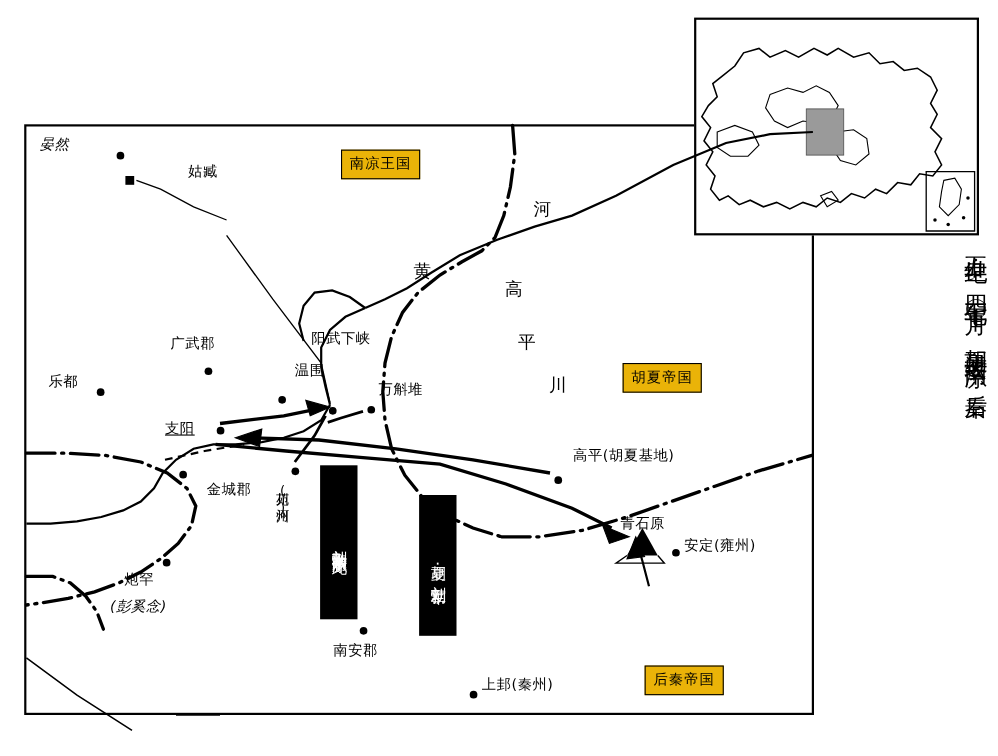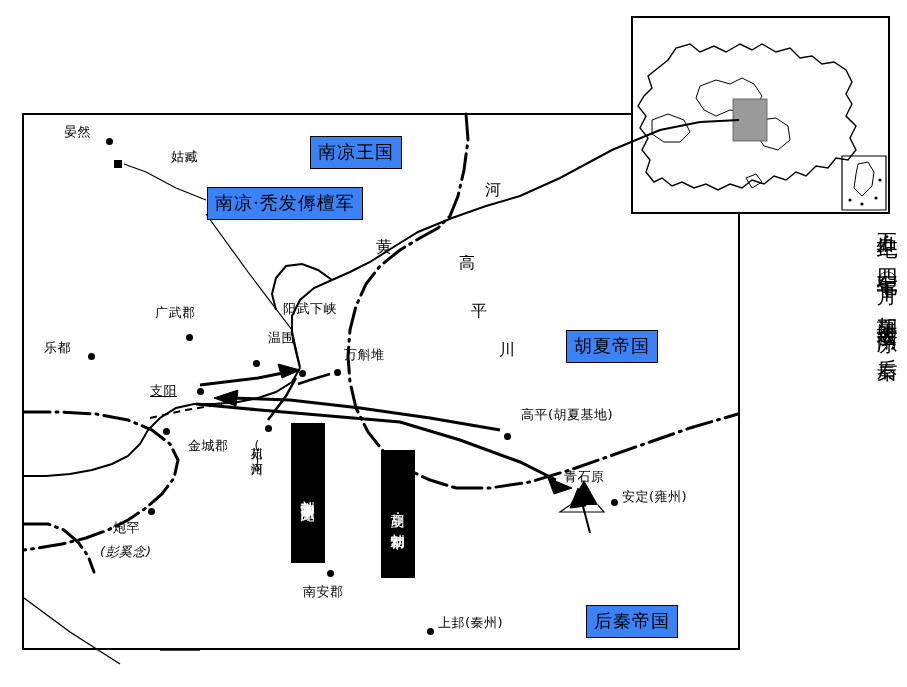--- a/index.html
+++ b/index.html
@@ -53,23 +53,23 @@
     position: absolute;
     font-size: 13px;
     line-height: 1.15;
     white-space: nowrap;
     letter-spacing: 0.5px;
   }
   
   .boxlabel {
     position: absolute;
     border: 1.5px solid #000;
-    background: #3b82f6;
+    background: #eab308;
     padding: 3px 7px 4px 7px;
-    font-size: 18px;
+    font-size: 13px;
     white-space: nowrap;
     letter-spacing: 1px;
   }
   
   .blackbox {
     position: absolute;
     background: #000;
     color: #fff;
     font-size: 14px;
     letter-spacing: 1px;
@@ -225,21 +225,21 @@
     <span class="dot" style="left:163px; top:428px;"></span>
     <span class="dot" style="left:265px; top:425px;"></span>
     <span class="dot" style="left:504px; top:433px;"></span>
     <span class="dot" style="left:611px; top:499px;"></span>
     <span class="dot" style="left:148px; top:508px;"></span>
     <span class="dot" style="left:327px; top:570px;"></span>
     <span class="dot" style="left:427px; top:628px;"></span>
   </div>
 
   <div>
-    <span class="lbl" style="left:64px;  top:125px;">晏然</span>
+    <span class="lbl" style="left:36px;  top:125px;font-style:italic;">晏然</span>
     <span class="lbl" style="left:131px; top:150px;margin-left:40px;">姑臧</span>
     <span class="lbl" style="left:155px; top:306px;">广武郡</span>
     <span class="lbl" style="left:44px;  top:341px;">乐都</span>
     <span class="lbl" style="left:232px; top:331px;margin-left:36px;">温围</span>
     <span class="lbl vert" style="left:283px; top:302px; writing-mode:horizontal-tb;">阳武下峡</span>
     <span class="lbl" style="left:344px; top:348px;">万斛堆</span>
     <span class="lbl" style="left:150px; top:384px;text-decoration:underline;">支阳</span>
     <span class="lbl" style="left:176px; top:439px;margin-left:12px;">金城郡</span>
     <span class="lbl vert" style="left:249px; top:438px; writing-mode:vertical-rl; text-orientation:upright; font-size:12px;">苑川(河州)</span>
     <span class="lbl" style="left:521px; top:408px;">高平(胡夏基地)</span>
@@ -256,21 +256,20 @@
     <span class="river-ch" style="left:376px; top:237px;">黄</span>
     <span class="river-ch" style="left:459px; top:253px;">高</span>
     <span class="river-ch" style="left:471px; top:301px;">平</span>
     <span class="river-ch" style="left:499px; top:340px;">川</span>
   </div>
 
   <div class="boxlabel" style="left:310px; top:136px;">南凉王国</div>
   <div class="boxlabel" style="left:566px; top:330px;">胡夏帝国</div>
   <div class="boxlabel" style="left:586px; top:605px;">后秦帝国</div>
 
-  <div class="boxlabel" style="left:207px; top:187px;">南凉·秃发傉檀军</div>
 
   <div class="blackbox" style="left:291px; top:423px; width:34px; height:140px;">
     <span class="vert">刘勃勃大败南凉于此</span>
   </div>
   <div class="blackbox" style="left:381px; top:450px; width:34px; height:128px;">
     <span class="vert">胡夏·刘勃勃军</span>
   </div>
 
   <div class="side-title vert">五世纪·四〇七年十一月 胡夏进攻南凉、后秦</div>
 

